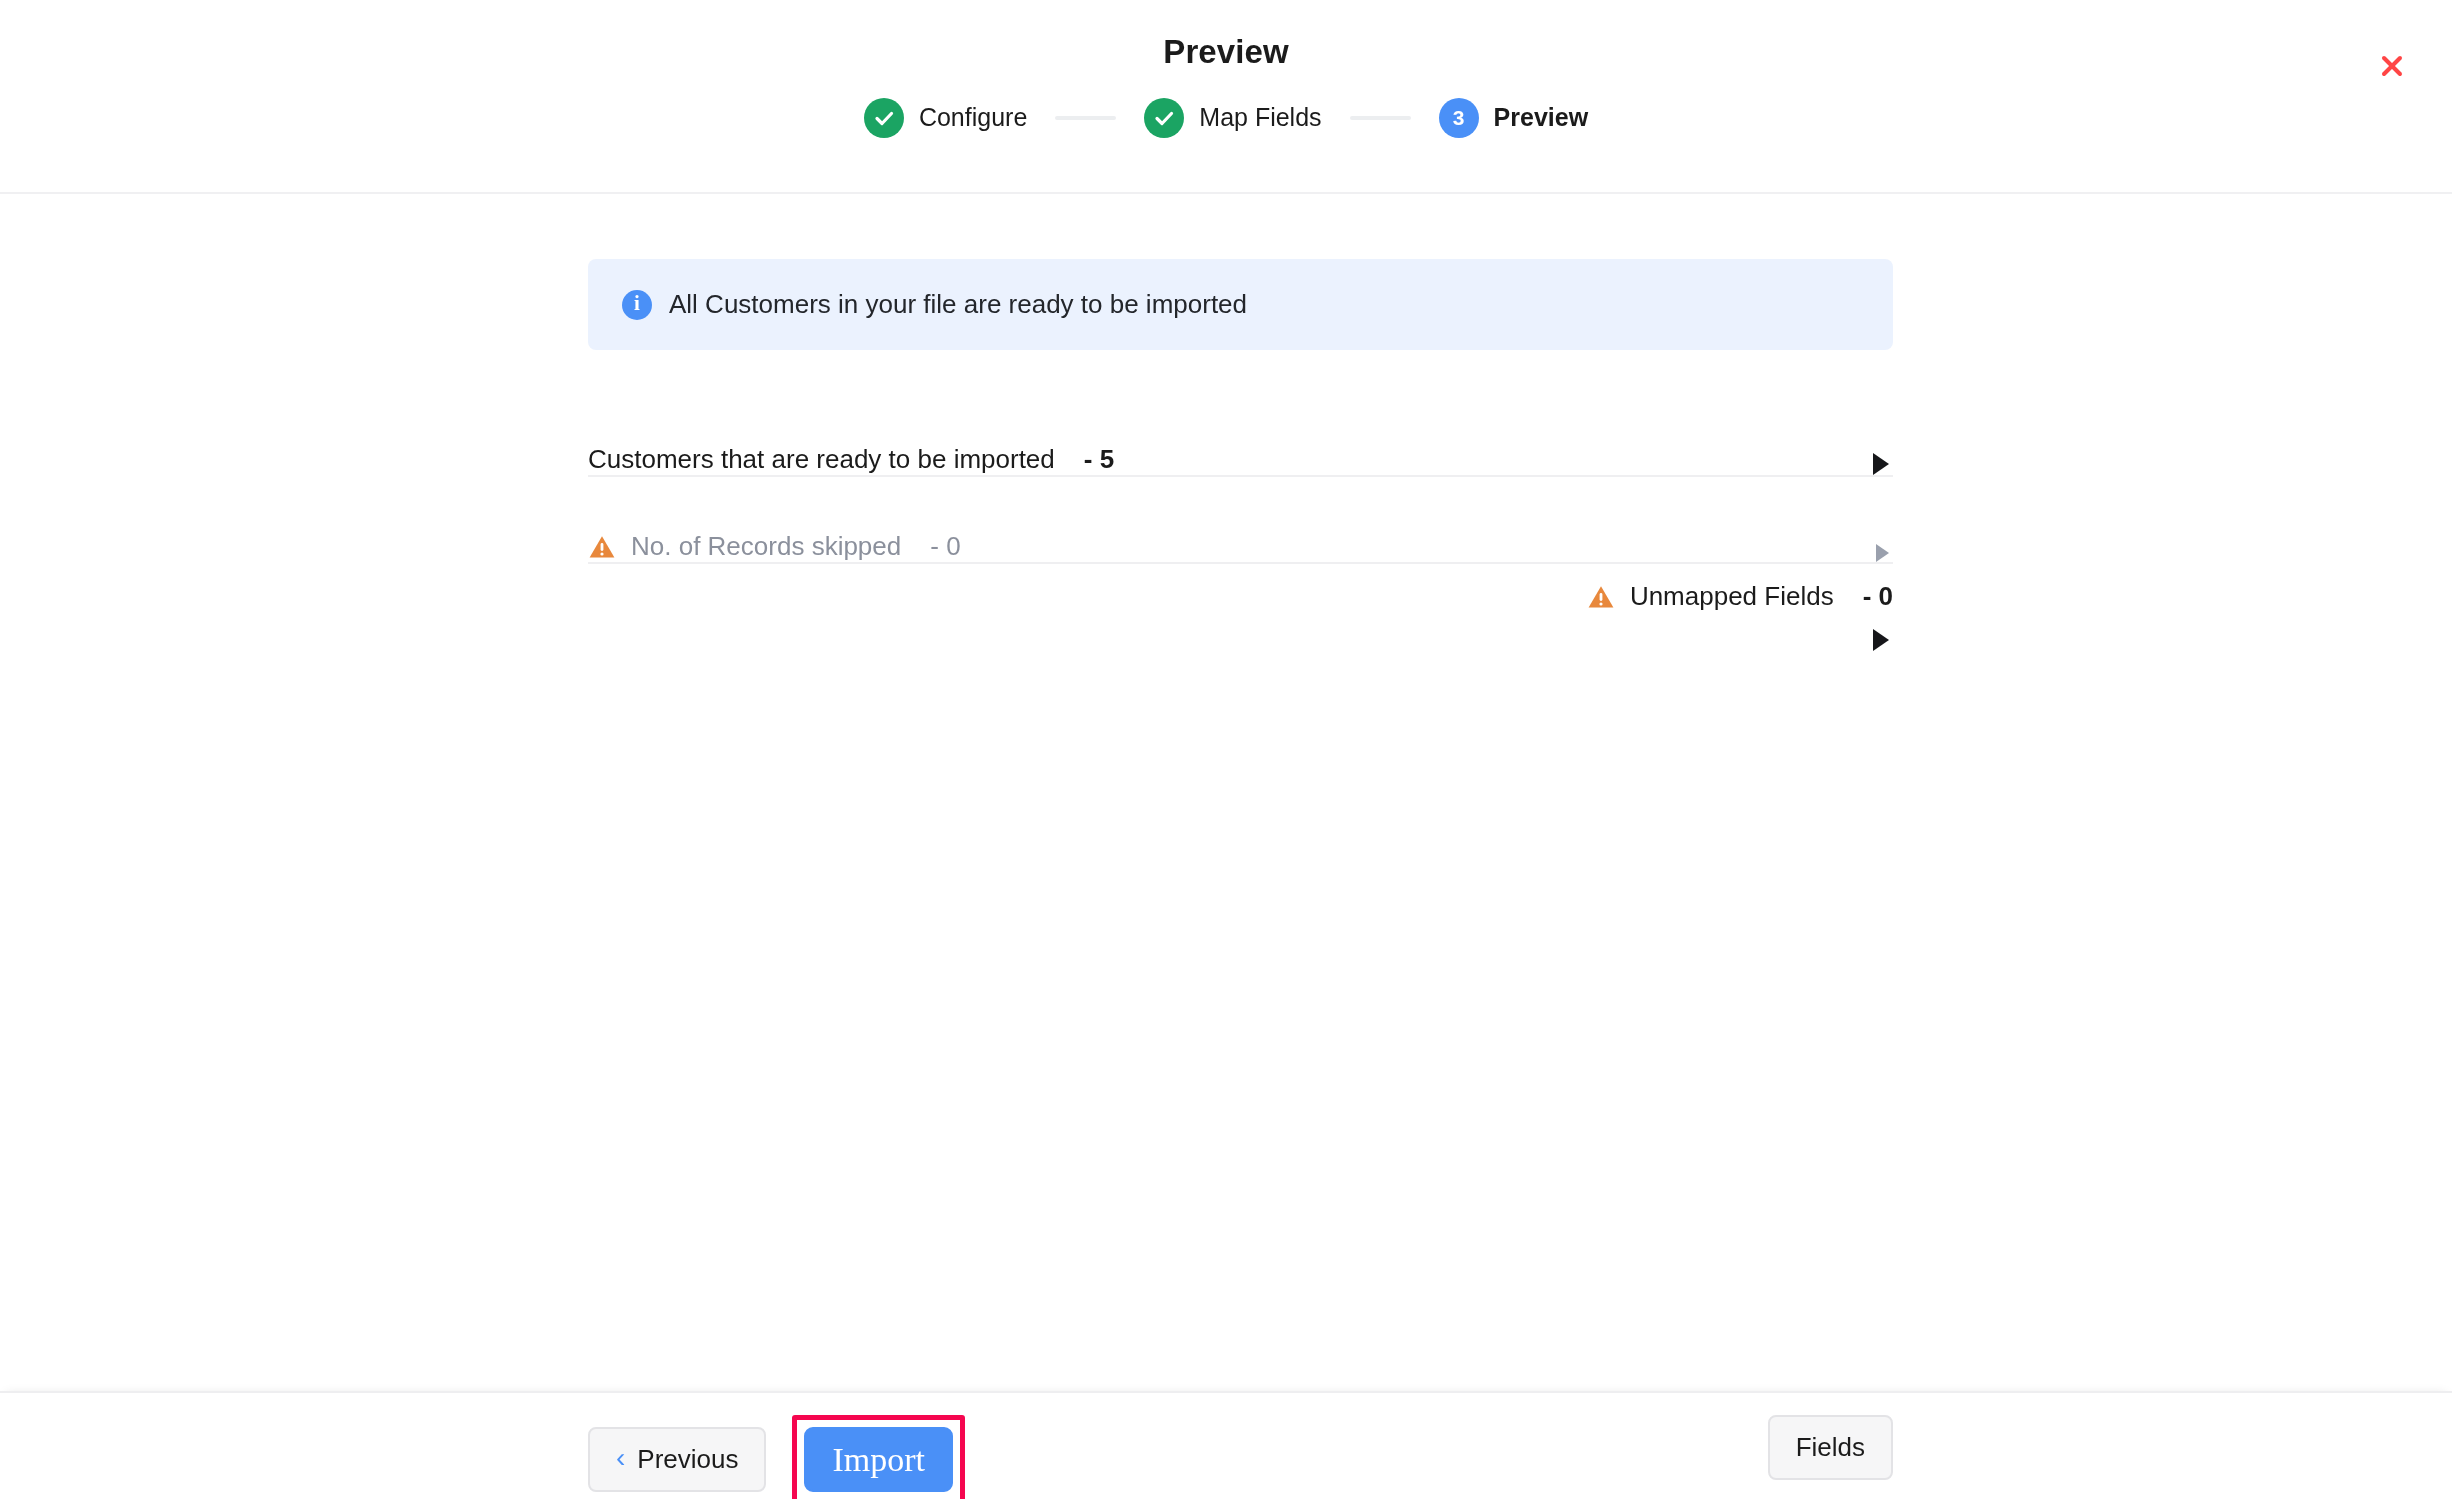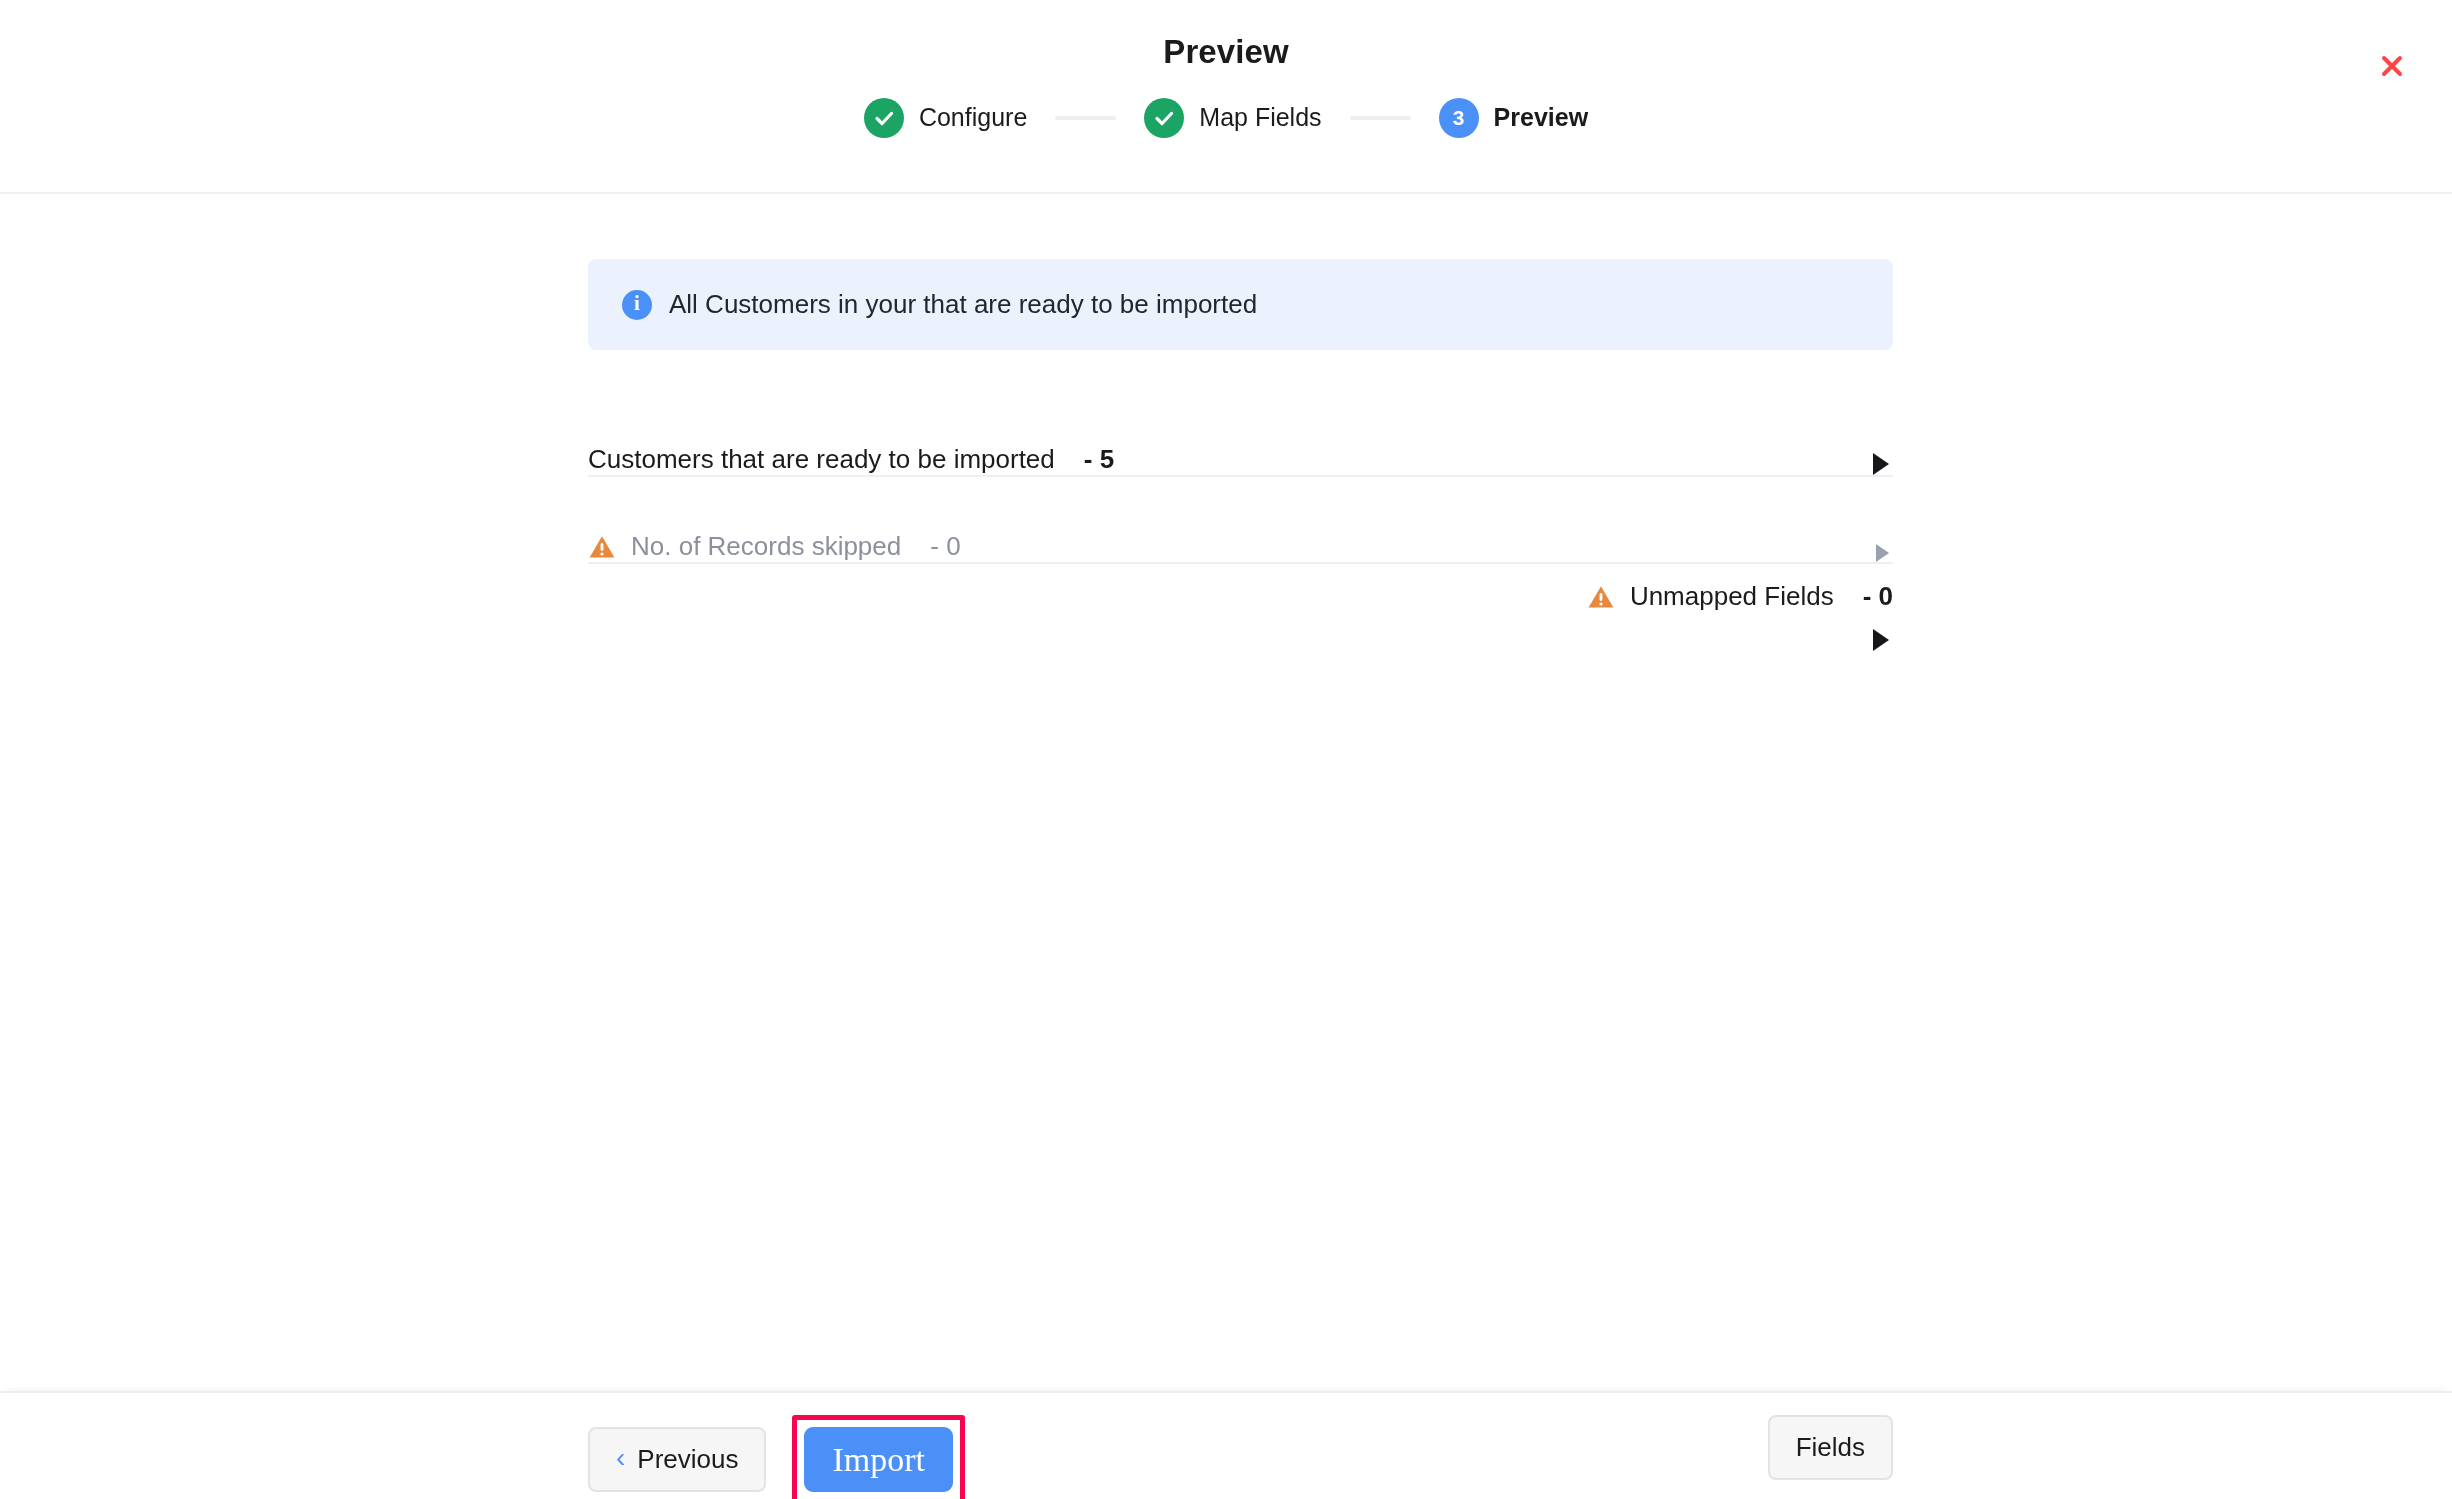--- a/index.html
+++ b/index.html
@@ -335,21 +335,21 @@
     </div>
   </div>
 
   <div class="body-area">
     <div class="content-col">
 
       <div class="info-banner">
         <span class="info-icon">
           <span class="glyph">i</span>
         </span>
-        <span class="info-text">All Customers in your that are ready to be imported</span>
+        <span class="info-text">All Customers in your file are ready to be imported</span>
       </div>
 
       <div class="rows">
 
         <div class="row">
           <div class="row-left">
             <span class="row-label">Customers that are ready to be imported</span>
             <span class="row-count">- 5</span>
           </div>
           <div class="row-arrow">

